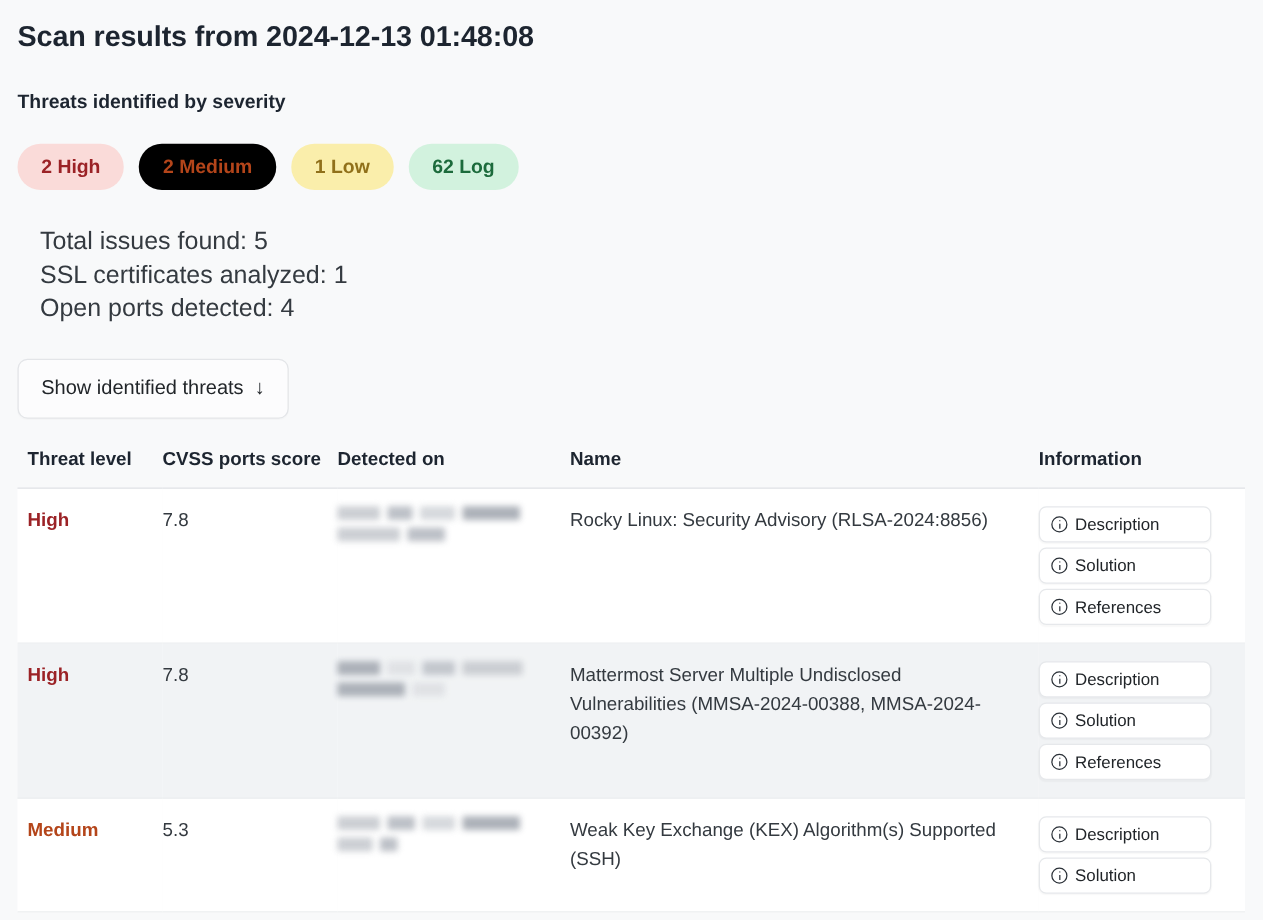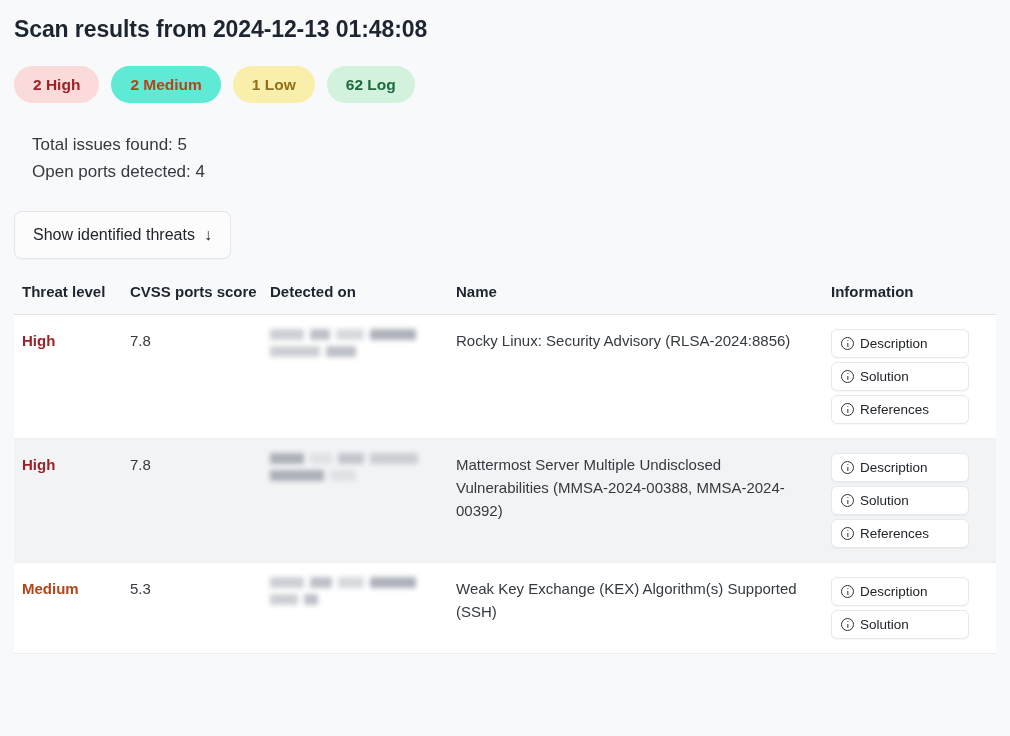--- a/index.html
+++ b/index.html
@@ -48,30 +48,30 @@
   }
   .badge {
     border-radius: 999px;
     padding: 9px 19px;
     font-size: 15.5px;
     font-weight: bold;
     line-height: 19px;
     white-space: nowrap;
   }
   .badge-high   { background: #fadbd9; color: #9b2226; }
-  .badge-medium { background: #5eead4; color: #b4451a; }
+  .badge-medium { background: #000000; color: #b4451a; }
   .badge-low    { background: #faeeab; color: #90701a; }
   .badge-log    { background: #d2f2de; color: #1c6b3c; }
 
   .stats {
     margin-top: 28px;
     padding-left: 18px;
   }
   .stats-line {
-    font-size: 17px;
+    font-size: 20px;
     line-height: 27px;
     color: #343a40;
   }
 
   .show-threats-wrap { margin-top: 26px; }
   .show-threats-btn {
     display: inline-flex;
     align-items: center;
     gap: 9px;
     background: #fcfcfd;
@@ -190,30 +190,32 @@
     transform: translateX(-50%);
   }
 </style>
 </head>
 <body>
 
 <div class="page">
 
   <h1 class="page-title">Scan results from 2024-12-13 01:48:08</h1>
 
+  <h2 class="section-title">Threats identified by severity</h2>
 
   <div class="badges">
     <span class="badge badge-high">2 High</span>
     <span class="badge badge-medium">2 Medium</span>
     <span class="badge badge-low">1 Low</span>
     <span class="badge badge-log">62 Log</span>
   </div>
 
   <div class="stats">
     <div class="stats-line">Total issues found: 5</div>
+    <div class="stats-line">SSL certificates analyzed: 1</div>
     <div class="stats-line">Open ports detected: 4</div>
   </div>
 
   <div class="show-threats-wrap">
     <button class="show-threats-btn">
       <span>Show identified threats</span>
       <span class="arrow-down">↓</span>
     </button>
   </div>
 

